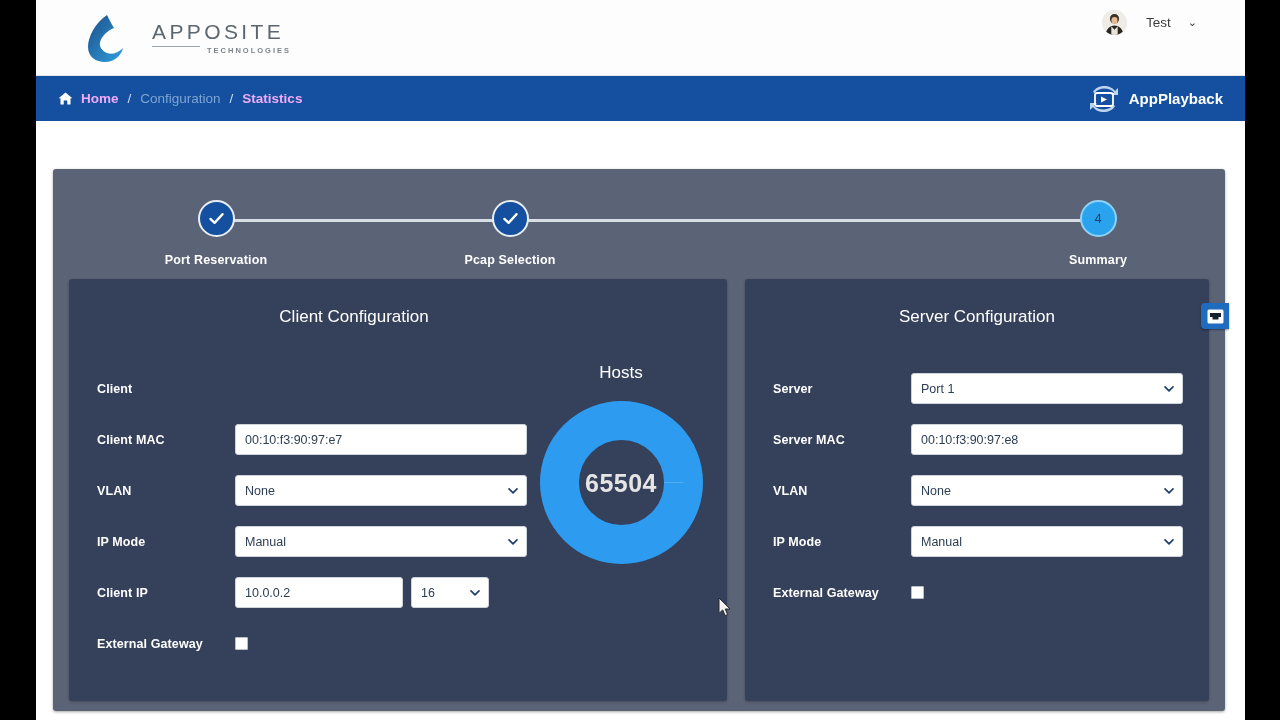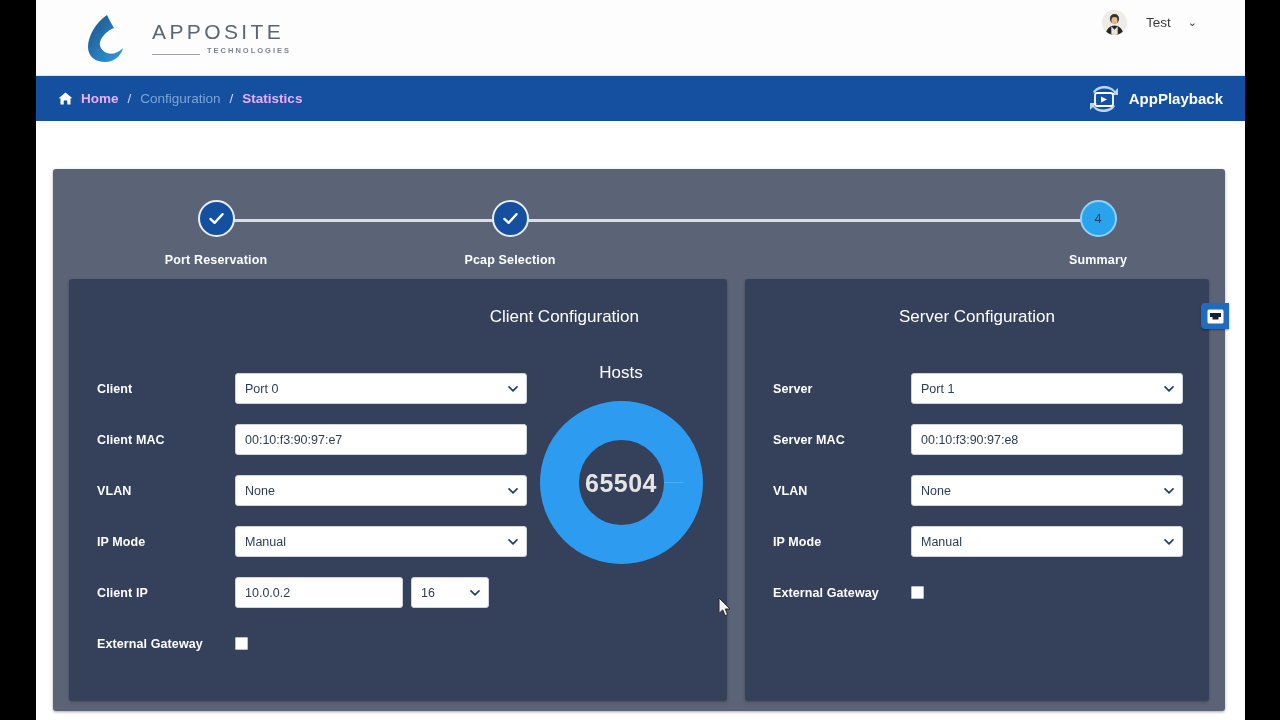--- a/index.html
+++ b/index.html
@@ -43,21 +43,21 @@
     position: absolute;
     left: 49px; top: 13px;
     display: flex; align-items: center; gap: 19px;
   }
   #logo-mark { width: 48px; height: 50px; display:block; }
   #logo-text-block { display: flex; flex-direction: column; }
   #logo-word {
     font-size: 21px; letter-spacing: 3.4px;
     color: #5b6670; font-weight: 400; line-height: 1.05;
   }
-  #logo-sub-row { display: flex; align-items: flex-end; gap: 7px; margin-top: 3px; }
+  #logo-sub-row { display: flex; align-items: flex-start; gap: 7px; margin-top: 3px; }
   #logo-rule { width: 48px; height: 1px; background: #9aa3ab; }
   #logo-sub {
     font-size: 7.5px; letter-spacing: 2.0px;
     color: #7a838c; font-weight: 600;
   }
 
   #user-block {
     position: absolute;
     right: 48px; top: 10px;
     display: flex; align-items: center; gap: 19px;
@@ -159,21 +159,21 @@
   #client-card { left: 16px;  width: 658px; }
   #server-card { left: 692px; width: 464px; }
 
   .card-title {
     text-align: center;
     color: #ffffff;
     font-size: 17px;
     font-weight: 400;
     padding-top: 28px;
   }
-  #client-card .card-title { padding-right: 88px; text-align: right; }
+  #client-card .card-title { padding-right: 88px; }
 
   
   .form-col { position: absolute; top: 84px; }
   #client-form { left: 28px; width: 430px; }
   #server-form { left: 28px; width: 410px; }
 
   .frow {
     display: flex;
     align-items: center;
     height: 51px;
@@ -374,28 +374,20 @@
 
       <div id="cards">
 
         <div class="card" id="client-card">
           <div class="card-title">Client Configuration</div>
 
           <div class="form-col" id="client-form">
 
             <div class="frow">
               <div class="flabel">Client</div>
-              <div class="fctl">
-                <div class="sel-wrap">
-                  <input class="sel" readonly="" value="Port 0" style="">
-                  <svg class="sel-caret" viewBox="0 0 10 7">
-                    <path d="M1 1.4 L5 5.4 L9 1.4" fill="none" stroke="#1b3d6b" stroke-width="1.6" stroke-linecap="round" stroke-linejoin="round"></path>
-                  </svg>
-                </div>
-              </div>
             </div>
 
             <div class="frow">
               <div class="flabel">Client MAC</div>
               <div class="fctl">
                 <input class="txt" value="00:10:f3:90:97:e7" style="">
               </div>
             </div>
 
             <div class="frow">

